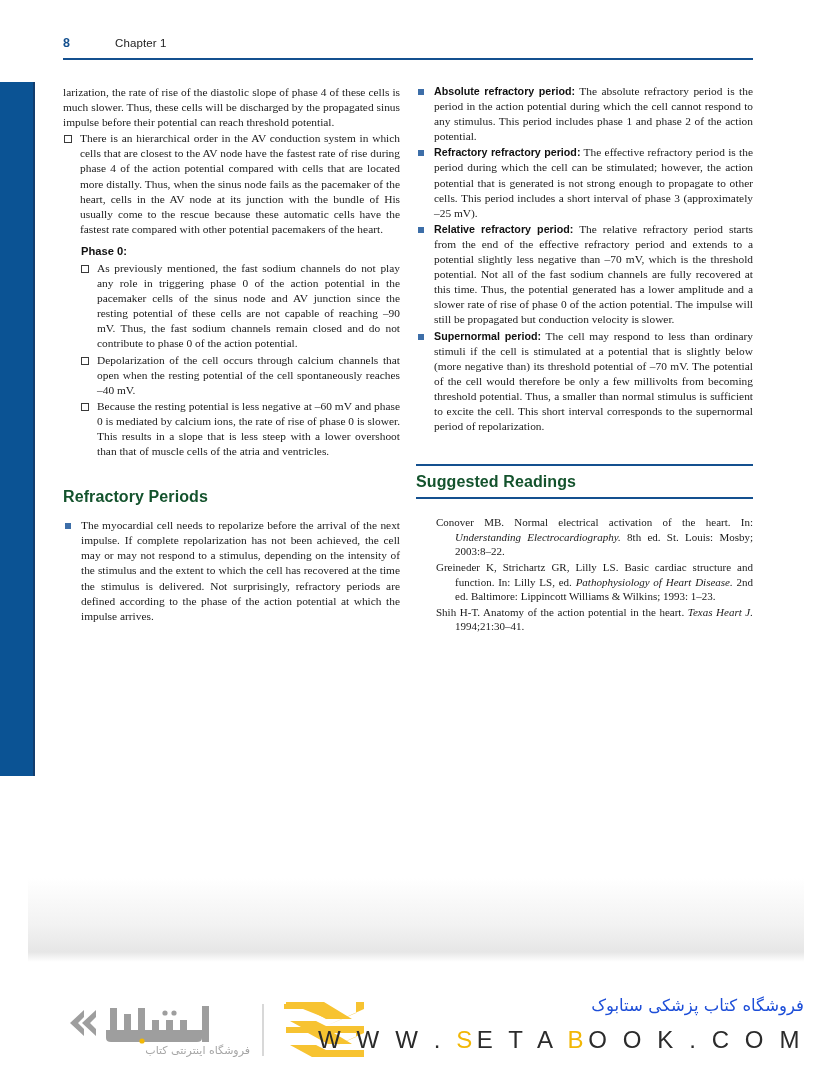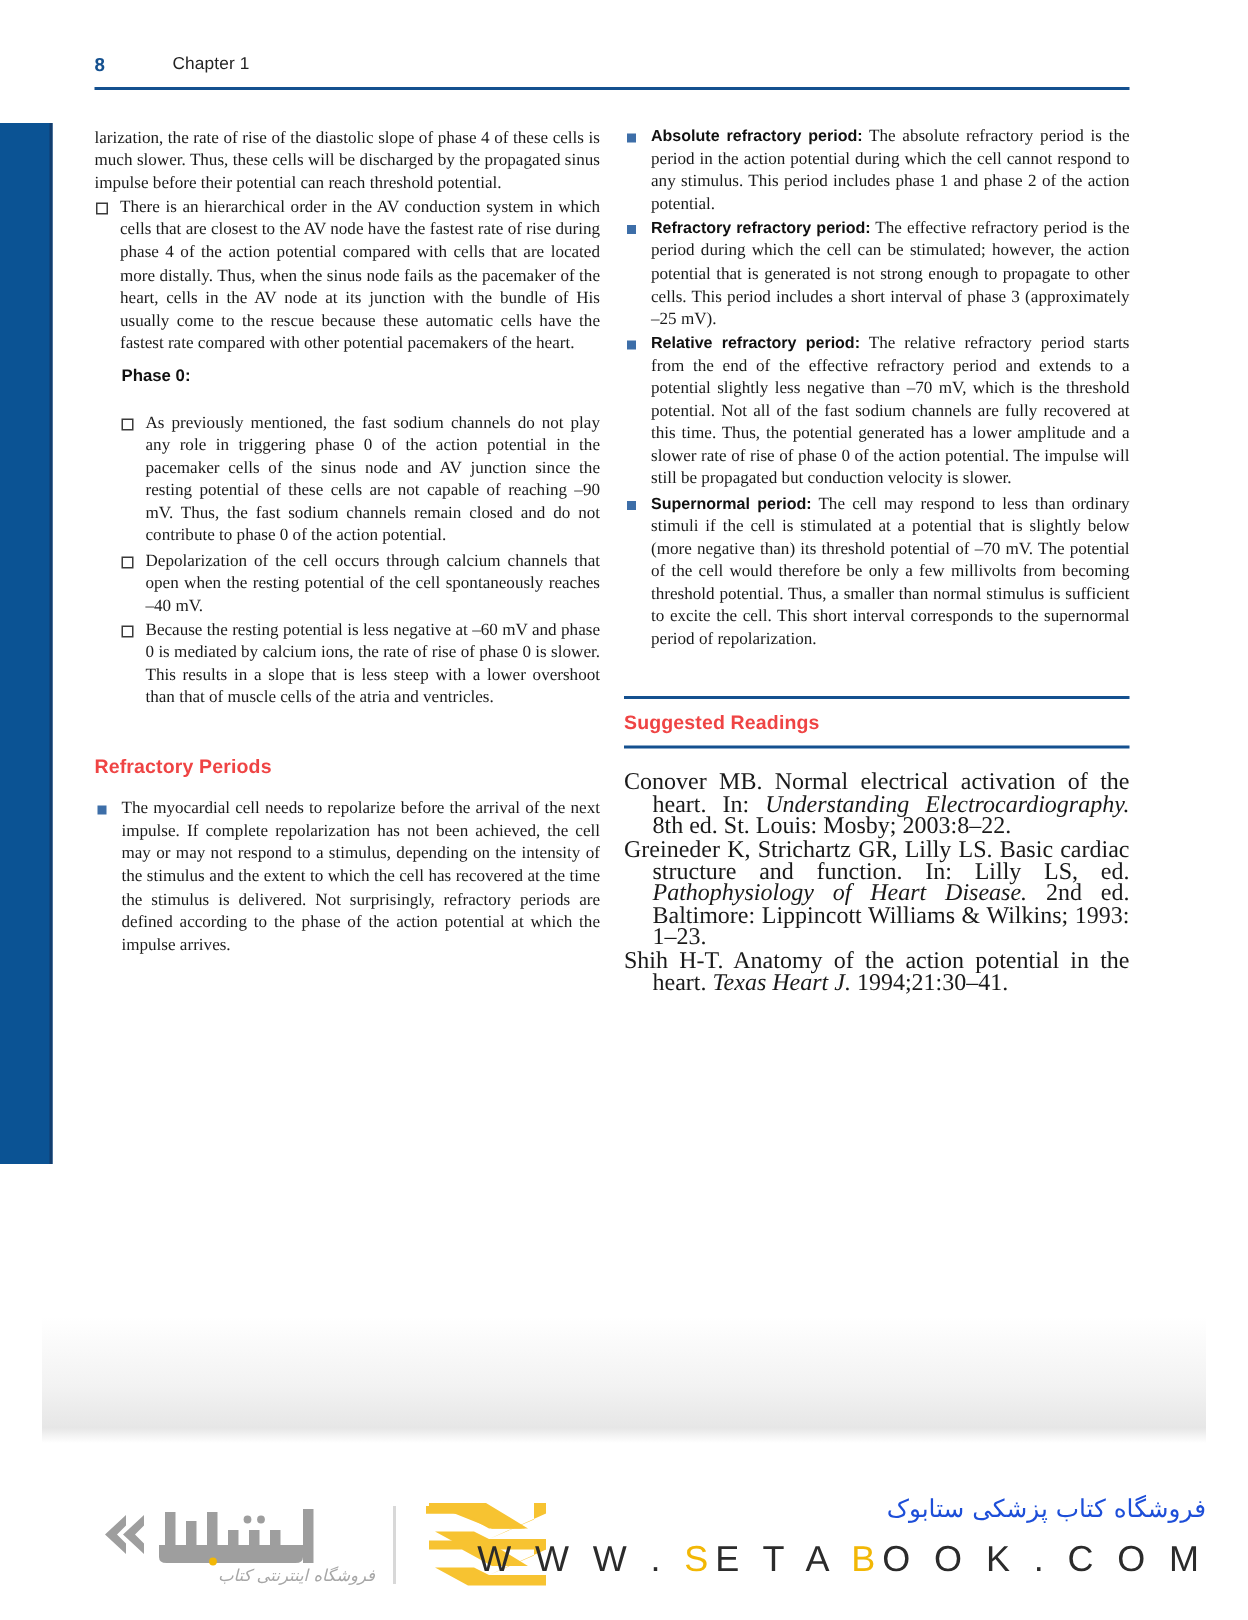--- a/index.html
+++ b/index.html
@@ -148,36 +148,36 @@
     font-weight: bold;
     font-size: 10.7px;
     color: #111111;
   }
 
   
   li.heading-item {
     position: relative;
     padding-left: 18px;
     margin-top: 7px;
-    margin-bottom: 16px;
+    margin-bottom: 2px;
     font-family: "Liberation Sans", sans-serif;
     font-weight: bold;
     font-size: 11.2px;
     color: #111111;
     line-height: 15px;
     text-align: left;
   }
   li.heading-item > .marker-solid { top: 5px; }
 
   
   .section-heading {
     font-family: "Liberation Sans", sans-serif;
     font-weight: bold;
-    font-size: 13px;
-    color: #ef4444;
+    font-size: 16px;
+    color: #14532d;
     letter-spacing: 0.1px;
     line-height: 20px;
   }
   #refractory-heading-wrap { margin-top: 28px; margin-bottom: 11px; }
 
   #readings-block { margin-top: 30px; }
   .rule-top {
     width: 100%;
     height: 2px;
     background: #14508f;
@@ -186,28 +186,29 @@
   .rule-bottom {
     width: 100%;
     height: 2px;
     background: #14508f;
     margin-top: 5px;
   }
   #readings-list {
     margin-top: 16px;
   }
   .reference {
-    font-size: 16px;
+    font-size: 11px;
     line-height: 14.6px;
     color: #1a1a1a;
     text-indent: -19px;
     padding-left: 19px;
     margin-bottom: 1px;
     text-align: justify;
     text-justify: inter-word;
+    margin-left: 20px;
   }
   .reference i { font-style: italic; }
 
   
   #footer {
     position: absolute;
     left: 0;
     top: 962px;
     width: 832px;
     height: 118px;
@@ -233,21 +234,20 @@
     position: absolute;
     left: 14px;
     top: 44px;
     width: 170px;
     text-align: right;
     direction: rtl;
     font-family: "DejaVu Sans", sans-serif;
     font-size: 11px;
     color: #a6a6a6;
     white-space: nowrap;
-    font-style: italic;
   }
   #logo-divider {
     position: absolute;
     left: 196px;
     top: 4px;
     width: 2px;
     height: 52px;
     background: #d8d8d8;
   }
   #logo-chevrons {

